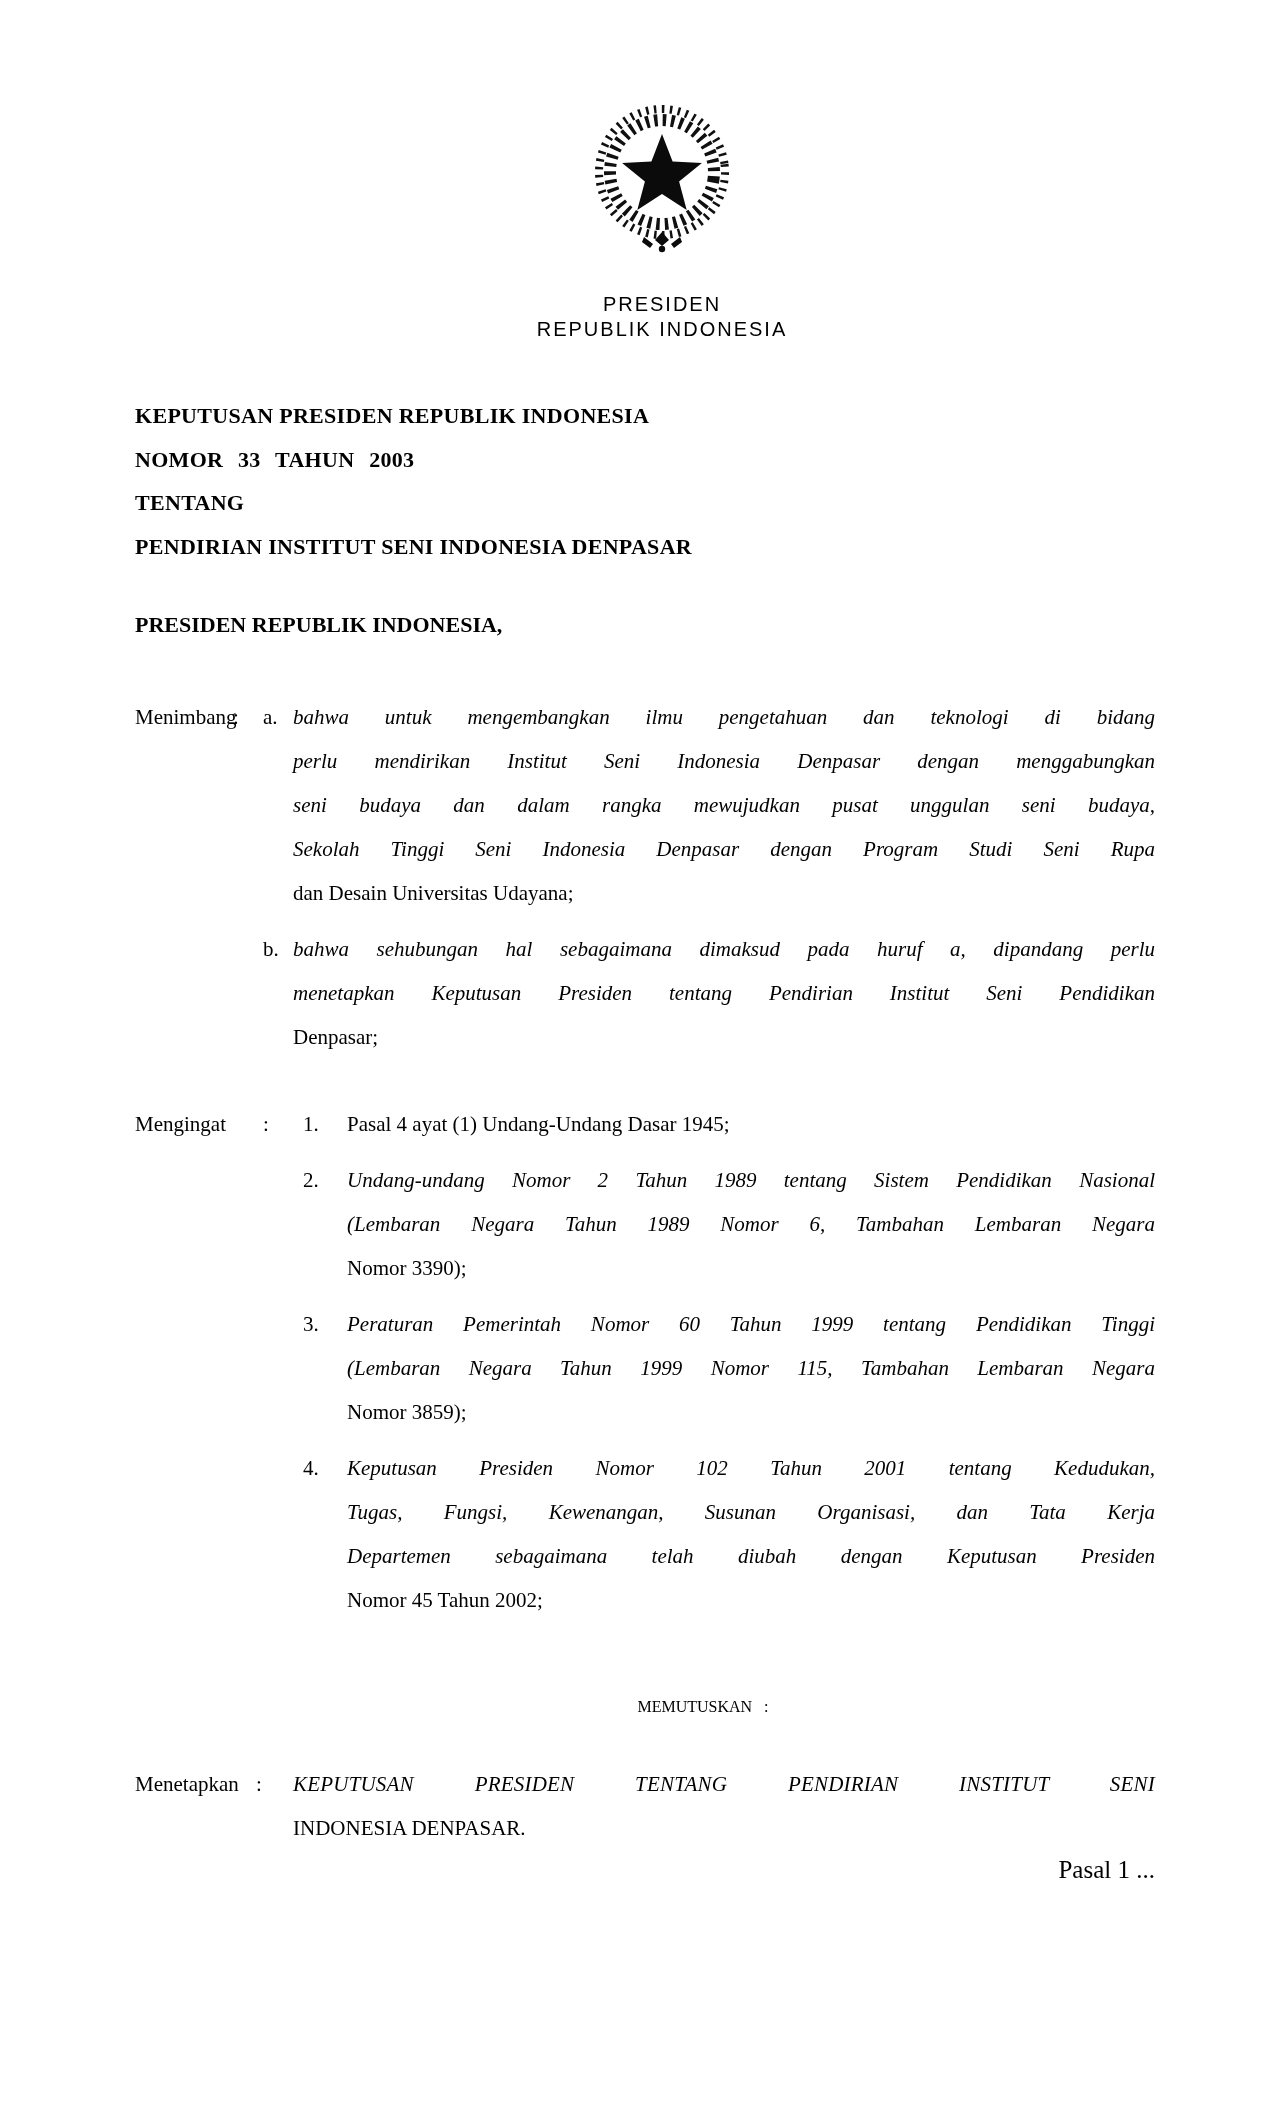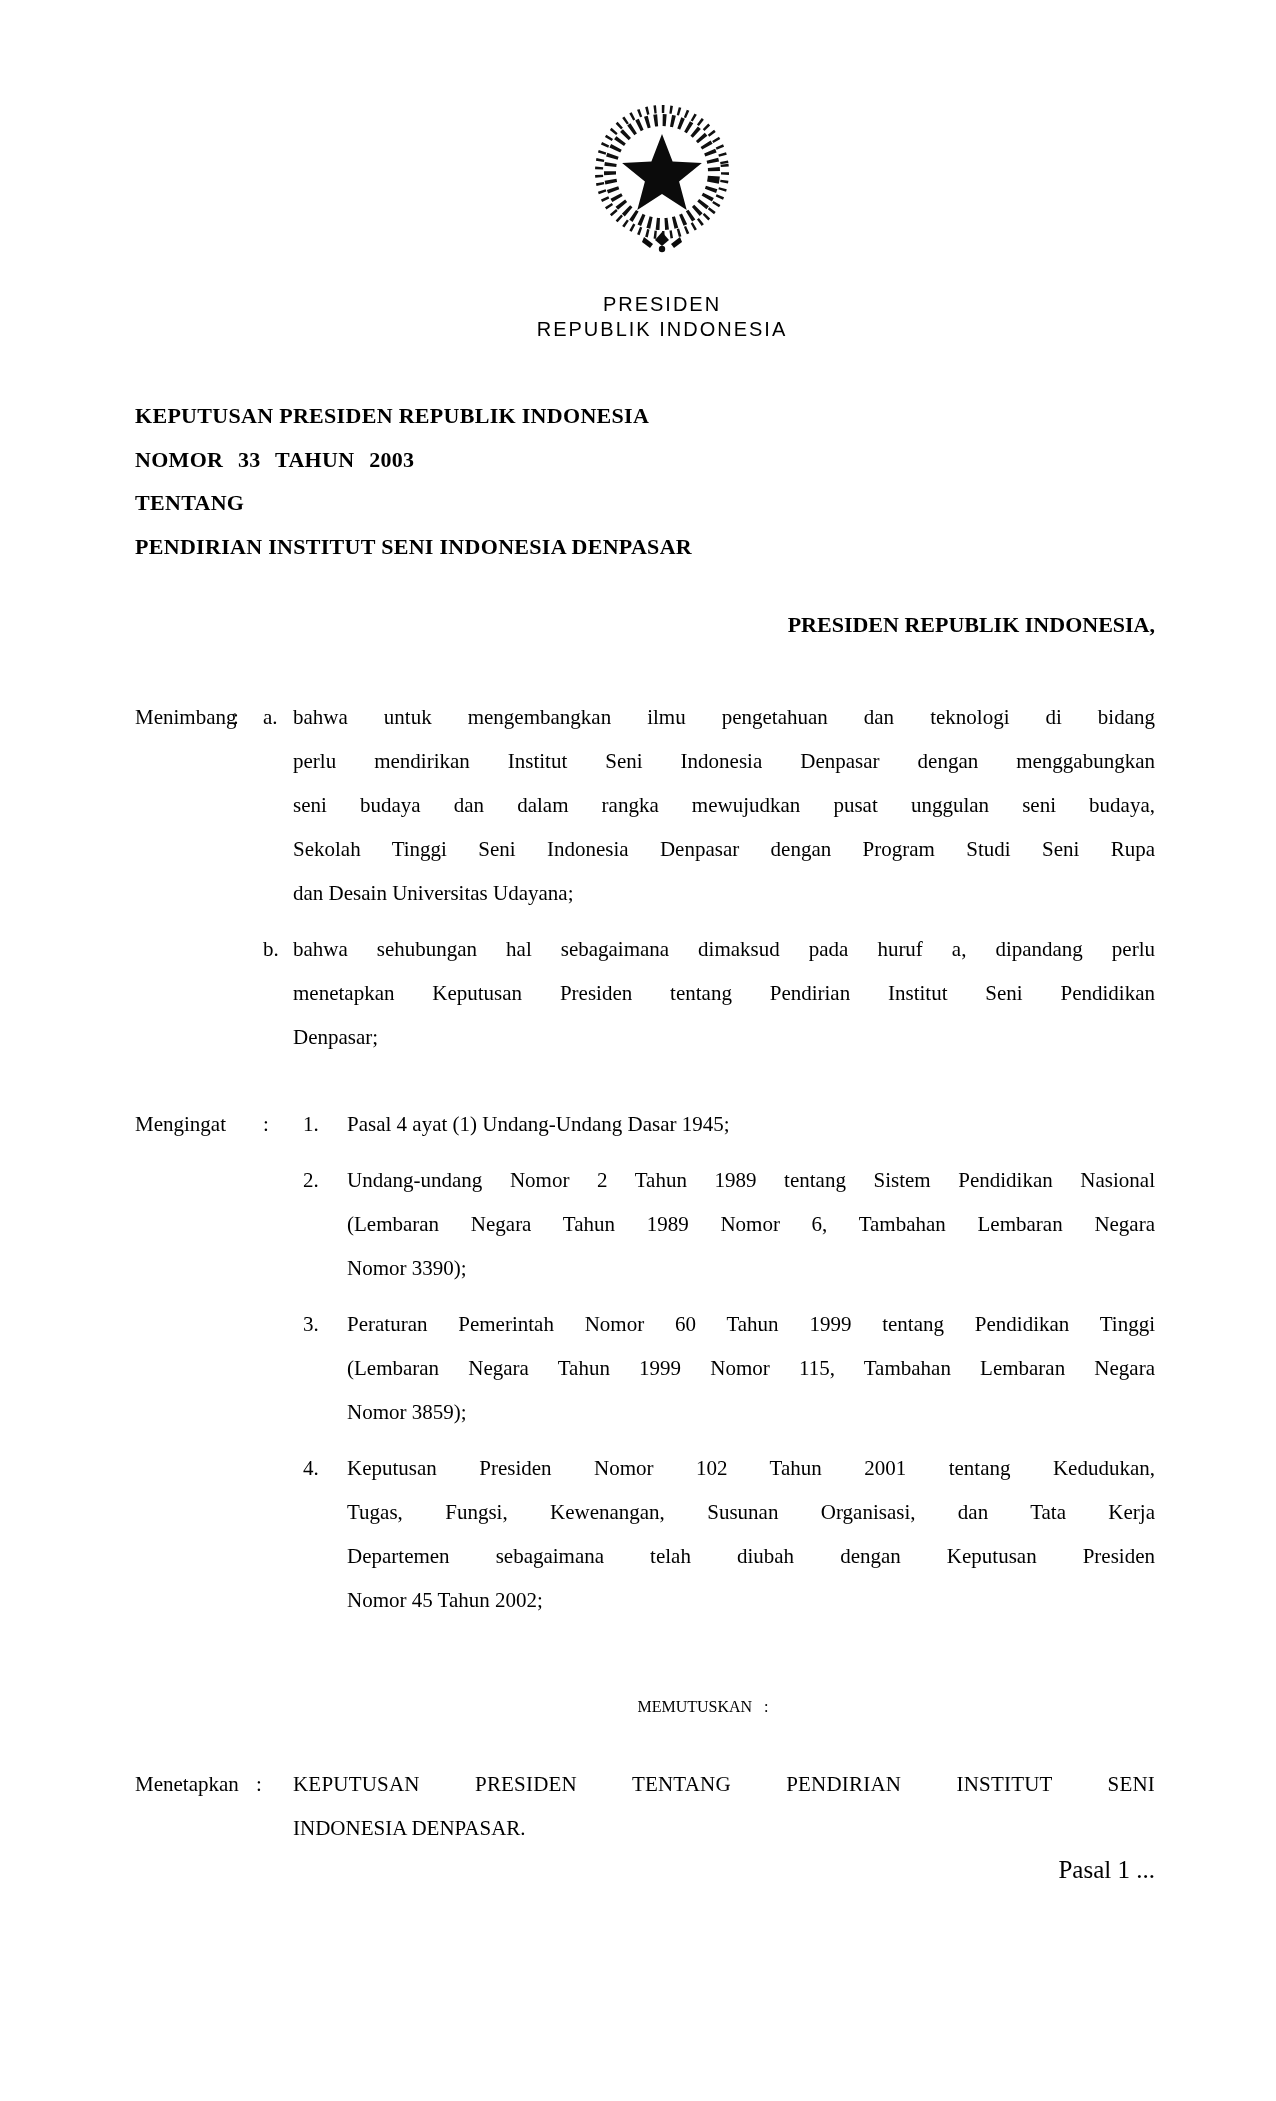--- a/index.html
+++ b/index.html
@@ -20,37 +20,37 @@
   }
   
   .title-block {
     position:absolute; left:135px; top:394px; width:1020px;
     text-align:left; font-weight:bold; font-size:22px; line-height:43.7px;
     letter-spacing:0.3px;
   }
   .title-block .wide-words { word-spacing:9px; }
   .appellation {
     position:absolute; left:135px; top:603px; width:1020px;
-    text-align:right; font-weight:bold; font-size:22px; line-height:44px;
+    text-align:left; font-weight:bold; font-size:22px; line-height:44px;
   }
   
   .sect {
     position:absolute; left:135px; width:1020px;
     font-size:21px; line-height:44px;
     display:grid;
   }
   #menimbang   { top:695px;  grid-template-columns:98px  30px 1fr; }
   #mengingat   { top:1102px; grid-template-columns:128px 40px 1fr; }
   #menetapkan  { top:1762px; grid-template-columns:113px 29px 1fr;gap:8px; }
   .sect .label { white-space:nowrap; }
   .item { display:grid; }
   #menimbang .item { grid-template-columns:30px 1fr; }
   #mengingat .item { grid-template-columns:44px 1fr; }
   .item + .item { margin-top:12px; }
-  .jline { text-align:justify; text-align-last:justify; }
+  .jline { text-align:justify; text-align-last:justify;font-style:italic; }
   .lline { text-align:left; }
   #memutuskan {
     position:absolute; left:135px; top:1685px; width:1020px;
     box-sizing:border-box; padding-left:116px;
     text-align:center; font-size:16px; line-height:44px; word-spacing:8px;
   }
   #menetapkan .lines .jline { letter-spacing:0.2px; }
   .catchword {
     position:absolute; right:121px; top:1848px;
     font-size:25px; line-height:44px;

